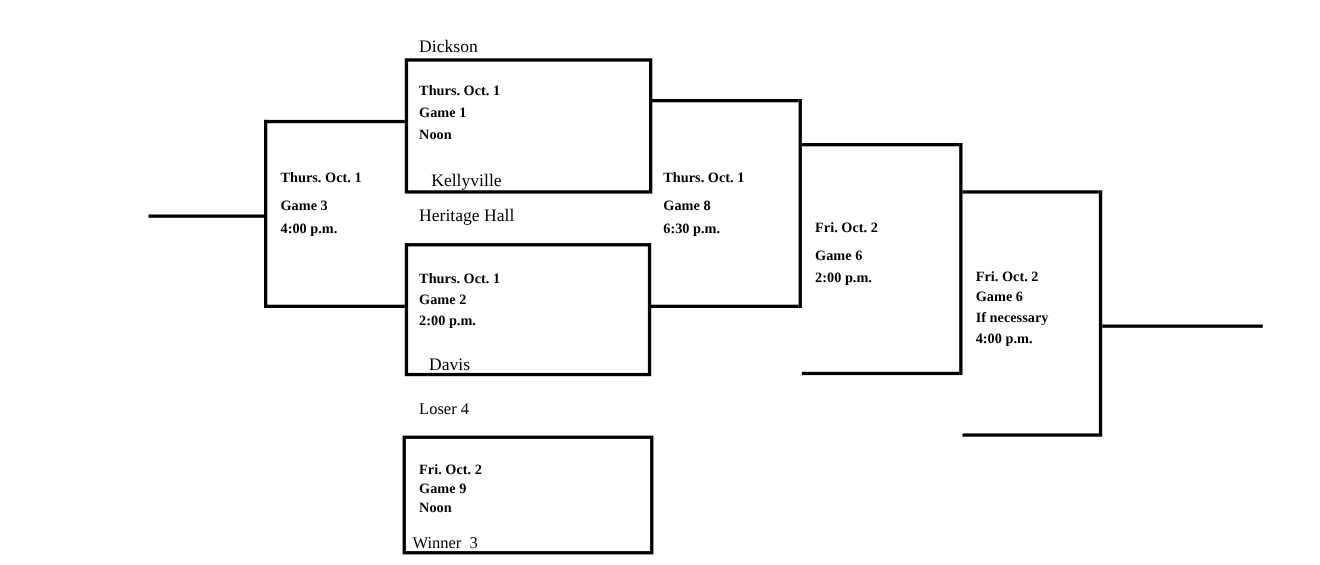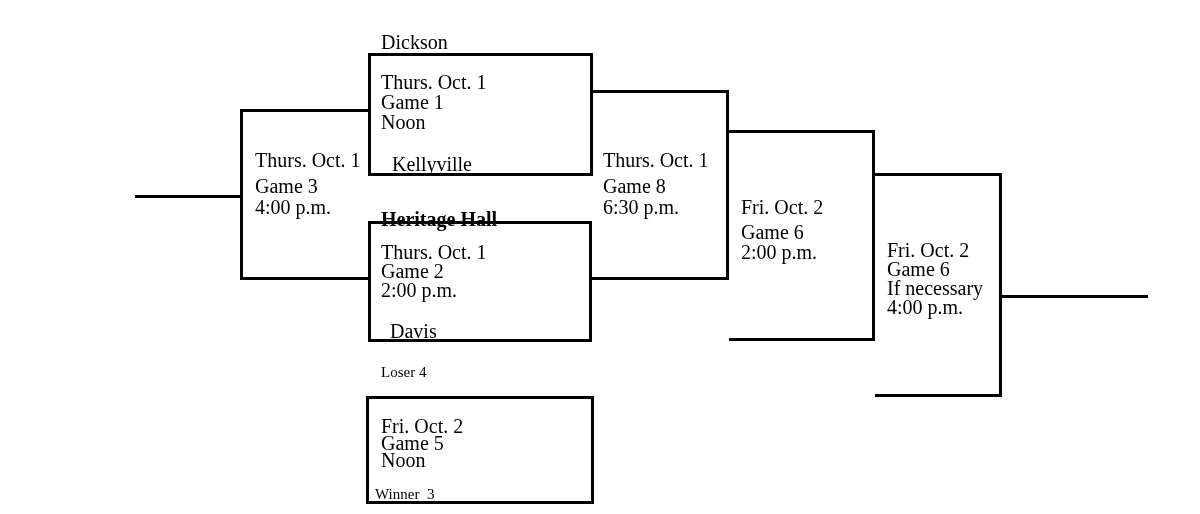--- a/index.html
+++ b/index.html
@@ -23,28 +23,29 @@
     background: transparent;
   }
   .hline, .vline {
     position: absolute;
     background: #000000;
   }
   .hline { height: 3px; }
   .vline { width: 3px; }
   .team {
     position: absolute;
-    font-size: 20px;
+    font-size: 16px;
     line-height: 21px;
     white-space: nowrap;
   }
   .sched {
     position: absolute;
-    font-size: 20px;
+    font-size: 13px;
     white-space: nowrap;
+    font-weight: bold;
   }
   .lh20 > div { line-height: 20px; }
   .lh19 > div { line-height: 19px; }
   .lh21 > div { line-height: 21px; }
   .lh17 > div { line-height: 17px; }
   .gap5 { margin-bottom: 5px; }
   .feed {
     position: absolute;
     font-size: 15px;
     line-height: 17px;
@@ -70,21 +71,21 @@
   <div class="hline" style="left:875px;top:394px;width:124px;"></div>
   <div class="vline" style="left:999px;top:173px;height:224px;"></div>
   <div class="hline" style="left:1002px;top:295px;width:146px;"></div>
 
   <div class="box" style="left:368px;top:53px;width:225px;height:123px;"></div>
   <div class="box" style="left:368px;top:221px;width:224px;height:121px;"></div>
   <div class="box" style="left:366px;top:396px;width:228px;height:108px;"></div>
 
   <div class="team" style="left:381px;top:32px;">Dickson</div>
   <div class="team" style="left:392px;top:154px;">Kellyville</div>
-  <div class="team" style="left:381px;top:209px;font-weight:bold;">Heritage Hall</div>
+  <div class="team" style="left:381px;top:186px;">Heritage Hall</div>
   <div class="team" style="left:390px;top:321px;">Davis</div>
   <div class="feed" style="left:381px;top:364px;">Loser 4</div>
   <div class="feed" style="left:375px;top:486px;">Winner  3</div>
 
   <div class="sched lh20" style="left:381px;top:72px;">
     <div>Thurs. Oct. 1</div>
     <div>Game 1</div>
     <div>Noon</div>
   </div>
 
@@ -114,17 +115,17 @@
 
   <div class="sched lh19" style="left:887px;top:241px;">
     <div>Fri. Oct. 2</div>
     <div>Game 6</div>
     <div>If necessary</div>
     <div>4:00 p.m.</div>
   </div>
 
   <div class="sched lh17" style="left:381px;top:418px;">
     <div>Fri. Oct. 2</div>
-    <div>Game 5</div>
+    <div>Game 9</div>
     <div>Noon</div>
   </div>
 
 </div>
 
 </body></html>

